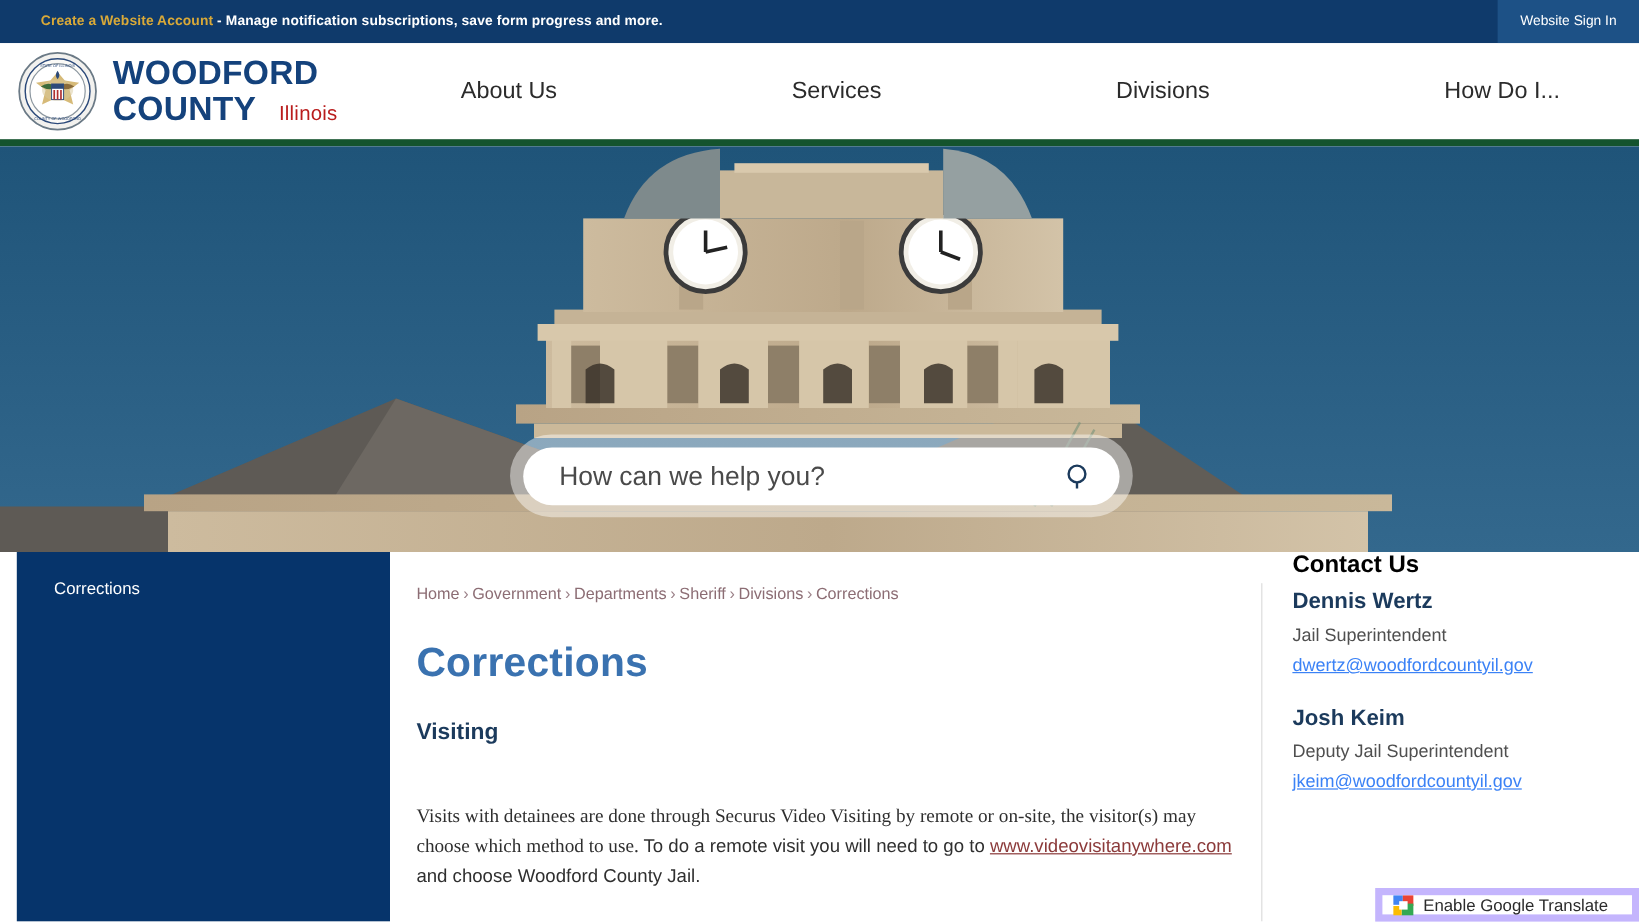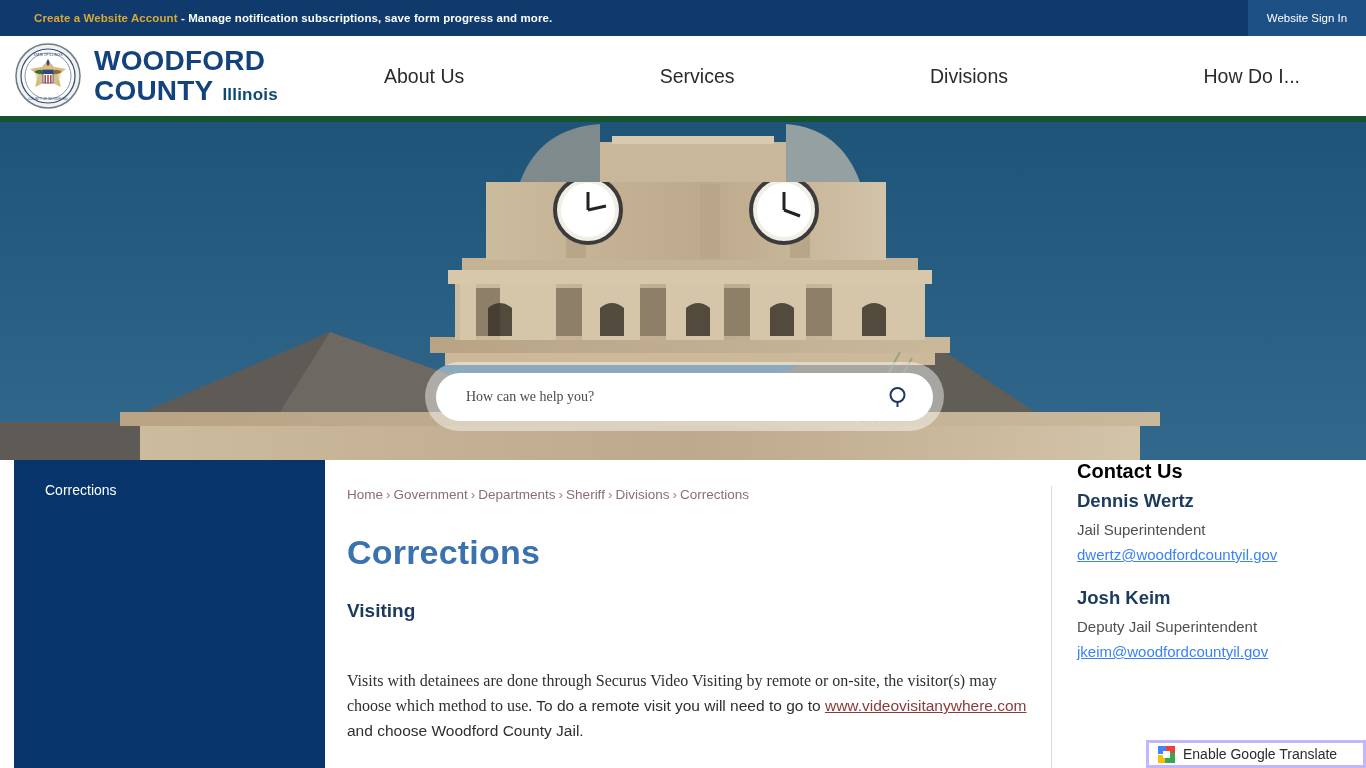--- a/index.html
+++ b/index.html
@@ -66,22 +66,22 @@
   .logo-line1 {
     font-size: 28px; font-weight: 800; color: #14427c;
     letter-spacing: .2px; line-height: 1.02;
   }
   .logo-line2 {
     font-size: 28px; font-weight: 800; color: #14427c;
     letter-spacing: .2px; line-height: 1.05;
     display: flex; align-items: baseline;
   }
   .logo-state {
-    font-size: 17px; font-weight: 700; color: #0c4a6e;
-    margin-left: 9px; letter-spacing: .2px;
+    font-size: 17px; font-weight: 400; color: #b91c1c;
+    margin-left: 19px; letter-spacing: .2px;
   }
   .mainnav {
     flex: 1;
     display: flex;
     align-items: center;
     justify-content: space-between;
     padding-right: 66px;
     padding-left: 40px;
   }
   .nav-item {
@@ -114,22 +114,22 @@
     background: #ffffff;
     border-radius: 26px;
     display: flex;
     align-items: center;
     padding: 0 14px 0 30px;
   }
   .search-input {
     flex: 1;
     border: none;
     outline: none;
-    font-family: Liberation Serif, serif;
-    font-size: 14px;
+    font-family: Liberation Sans, sans-serif;
+    font-size: 22px;
     color: #8b5cf6;
     background: transparent;
   }
   .search-input::placeholder { color: #4a4a4a; opacity: 1; }
   .search-btn {
     width: 40px; height: 40px;
     border: none; background: transparent;
     cursor: pointer;
     display: flex; align-items: center; justify-content: center;
   }
@@ -230,21 +230,21 @@
     cursor: pointer;
   }
   .contact-block-2 { margin-top: 24px; }
 
   
   .gtranslate {
     position: absolute;
     left: 1146px; top: 740px;
     width: 220px; height: 28px;
     background: #ffffff;
-    border: 3px solid #c4b5fd;
+    border: 6px solid #c4b5fd;
     display: flex;
     align-items: center;
     padding-left: 9px;
     cursor: pointer;
     z-index: 20;
   }
   .gt-label {
     margin-left: 8px;
     font-size: 14px;
     color: #2b2b2b;

